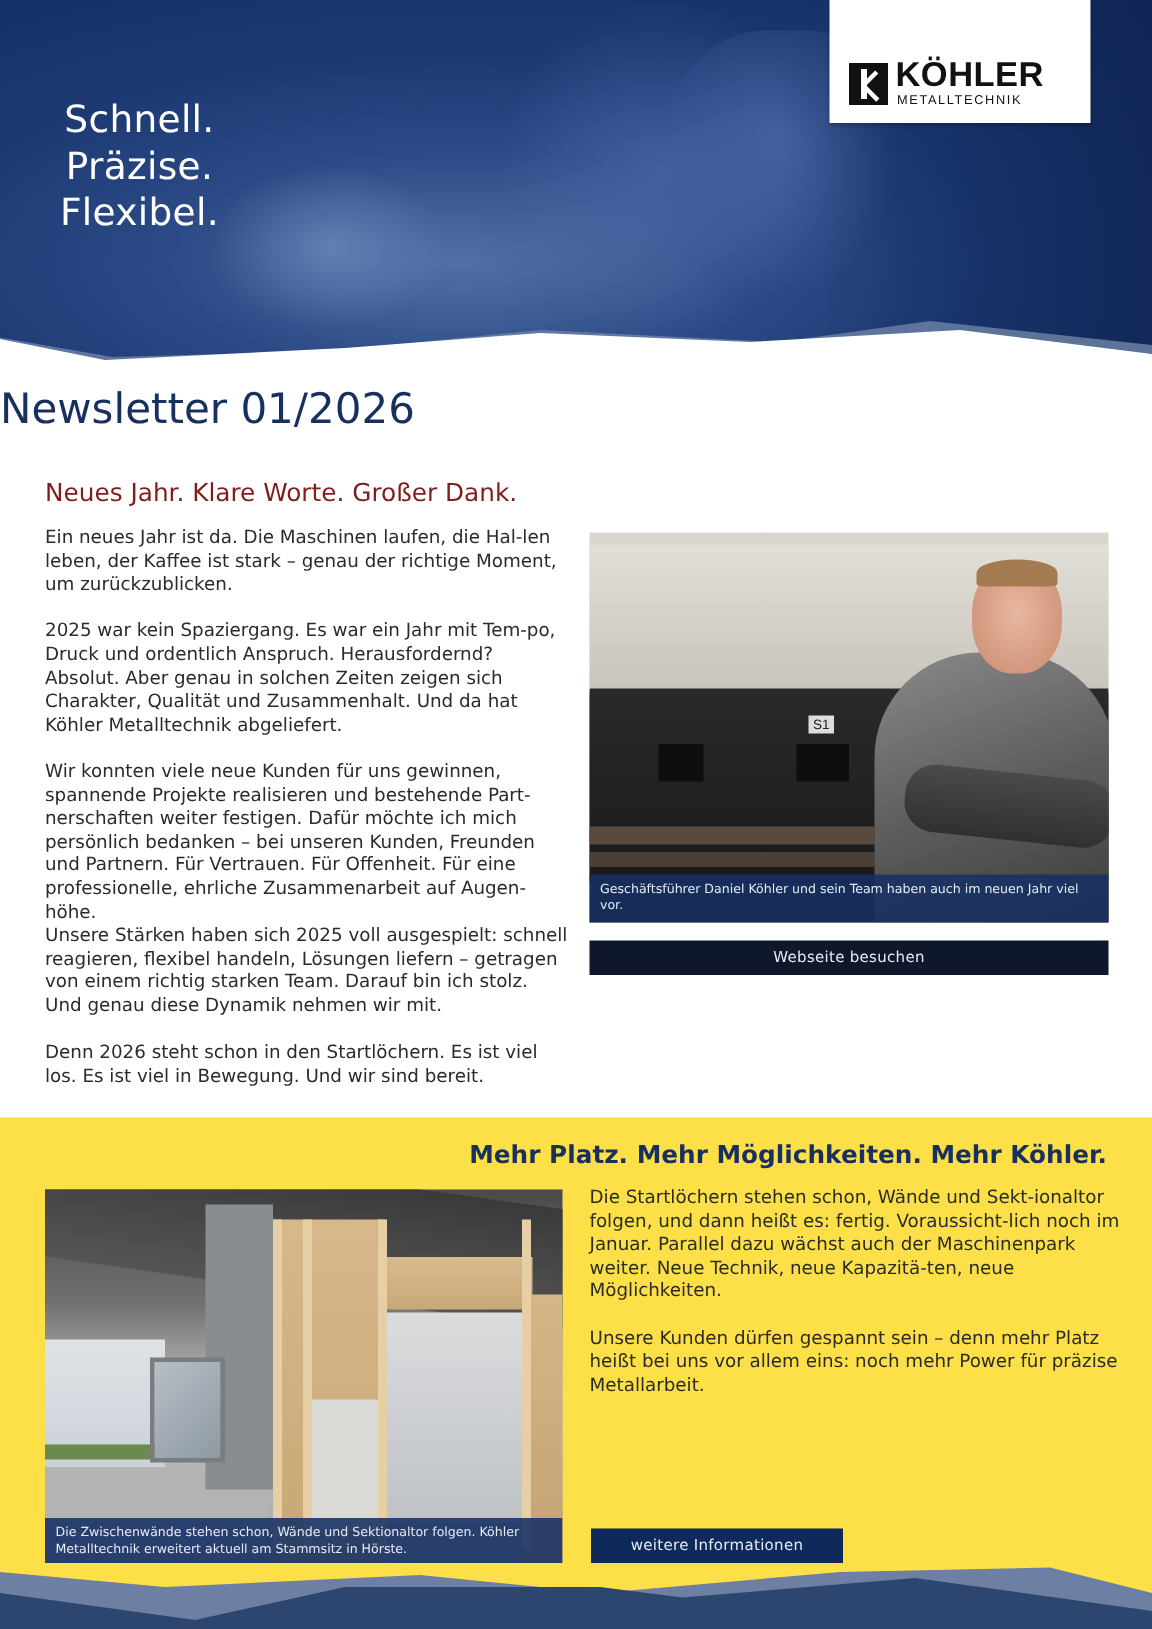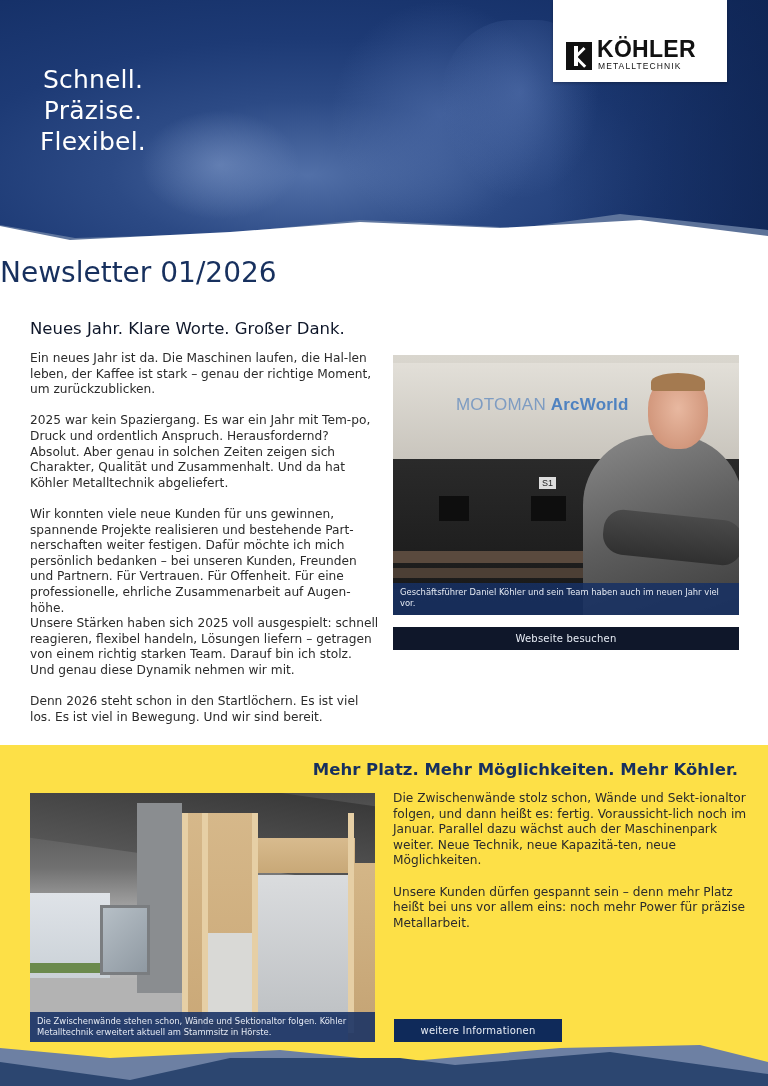--- a/index.html
+++ b/index.html
@@ -30,21 +30,21 @@
       font-size: 23px; line-height: 22px; color: #111; letter-spacing: 0.3px; }
     .logo-sub { position: absolute; left: 45px; top: 61px; font-family: "Liberation Sans", sans-serif;
       font-size: 8.5px; line-height: 10px; color: #111; letter-spacing: 1.1px; }
     .hero-wave { position: absolute; left: 0; top: 190px; width: 768px; height: 70px; }
 
     
     .nl-title { position: absolute; left: 0; top: 258px; width: 768px; text-align: left; font-size: 28px;
       color: #17305e; line-height: 30px; }
 
     
-    .s1-heading { position: absolute; left: 30px; top: 318px; font-size: 16.5px; color: #0f172a; font-weight: normal; line-height: 22px; white-space: nowrap; text-align: right; }
+    .s1-heading { position: absolute; left: 30px; top: 318px; font-size: 16.5px; color: #7f1d1d; font-weight: normal; line-height: 22px; white-space: nowrap; text-align: right; }
     .s1-text { position: absolute; left: 30px; top: 351px; width: 350px; font-size: 12.2px; line-height: 15.6px; color: #2b2b2b; }
     .s1-text p { margin-bottom: 15.6px; }
     .s1-text p.tight { margin-bottom: 0; }
     .photo1 { position: absolute; left: 393px; top: 355px; width: 346px; height: 260px; overflow: hidden;
       background: linear-gradient(180deg, #d9d6ce 0%, #cfcbc3 40%, #2a2a2a 42%, #1f1f1f 100%); }
     .photo1 .machine-top { position: absolute; left: 0; top: 8px; width: 346px; height: 96px;
       background: linear-gradient(180deg, #e2dfd8, #c9c5bd); }
     .photo1 .machine-label { position: absolute; left: 63px; top: 40px; font-family: "Liberation Sans", sans-serif; font-size: 17px; color: #7e9cc2; letter-spacing: 0.2px; white-space: nowrap; }
     .photo1 .machine-label b { color: #4f82c0; }
     .photo1 .machine-body { position: absolute; left: 0; top: 104px; width: 346px; height: 130px;
@@ -128,21 +128,20 @@
 <div class="s1-text">
   <p>Ein neues Jahr ist da. Die Maschinen laufen, die Hal-len leben, der Kaffee ist stark – genau der richtige Moment, um zurückzublicken.</p>
   <p>2025 war kein Spaziergang. Es war ein Jahr mit Tem-po, Druck und ordentlich Anspruch. Herausfordernd? Absolut. Aber genau in solchen Zeiten zeigen sich Charakter, Qualität und Zusammenhalt. Und da hat Köhler Metalltechnik abgeliefert.</p>
   <p class="tight">Wir konnten viele neue Kunden für uns gewinnen, spannende Projekte realisieren und bestehende Part-nerschaften weiter festigen. Dafür möchte ich mich persönlich bedanken – bei unseren Kunden, Freunden und Partnern. Für Vertrauen. Für Offenheit. Für eine professionelle, ehrliche Zusammenarbeit auf Augen-höhe.</p>
   <p>Unsere Stärken haben sich 2025 voll ausgespielt: schnell reagieren, flexibel handeln, Lösungen liefern – getragen von einem richtig starken Team. Darauf bin ich stolz. Und genau diese Dynamik nehmen wir mit.</p>
   <p>Denn 2026 steht schon in den Startlöchern. Es ist viel los. Es ist viel in Bewegung. Und wir sind bereit.</p>
 </div>
 
 <div class="photo1">
   <div class="machine-top"></div>
-  <div class="machine-label"><span>MOTOMAN </span><b>ArcWorld</b></div>
   <div class="machine-body"></div>
   <div class="s1-plate">S1</div>
   <div class="win1"></div>
   <div class="win2"></div>
   <div class="rail"></div>
   <div class="rail2"></div>
   <div class="person-jacket"></div>
   <div class="person-arms"></div>
   <div class="person-head"></div>
   <div class="person-hair"></div>
@@ -167,21 +166,21 @@
     <div class="osb3"></div>
     <div class="door"></div>
     <div class="stud" style="left:152px"></div>
     <div class="stud" style="left:172px"></div>
     <div class="stud" style="left:222px"></div>
     <div class="stud" style="left:318px"></div>
     <div class="caption2">Die Zwischenwände stehen schon, Wände und Sektionaltor folgen. Köhler Metalltechnik erweitert aktuell am Stammsitz in Hörste.</div>
   </div>
 
   <div class="s2-text">
-    <p>Die Zwischenwände stolz schon, Wände und Sekt-ionaltor folgen, und dann heißt es: fertig. Voraussicht-lich noch im Januar. Parallel dazu wächst auch der Maschinenpark weiter. Neue Technik, neue Kapazitä-ten, neue Möglichkeiten.</p>
+    <p>Die Startlöchern stehen schon, Wände und Sekt-ionaltor folgen, und dann heißt es: fertig. Voraussicht-lich noch im Januar. Parallel dazu wächst auch der Maschinenpark weiter. Neue Technik, neue Kapazitä-ten, neue Möglichkeiten.</p>
     <p>Unsere Kunden dürfen gespannt sein – denn mehr Platz heißt bei uns vor allem eins: noch mehr Power für präzise Metallarbeit.</p>
   </div>
 
   <div class="btn2">weitere Informationen</div>
 </div>
 
 <svg class="footer-wave" viewBox="0 0 768 46" preserveAspectRatio="none">
   <polygon points="0,8 110,18 280,10 400,22 560,8 700,5 768,22 768,46 0,46" fill="#6d80a3"></polygon>
   <polygon points="0,22 130,40 230,18 400,18 455,25 610,12 768,34 768,46 0,46" fill="#2c4670"></polygon>
 </svg>

